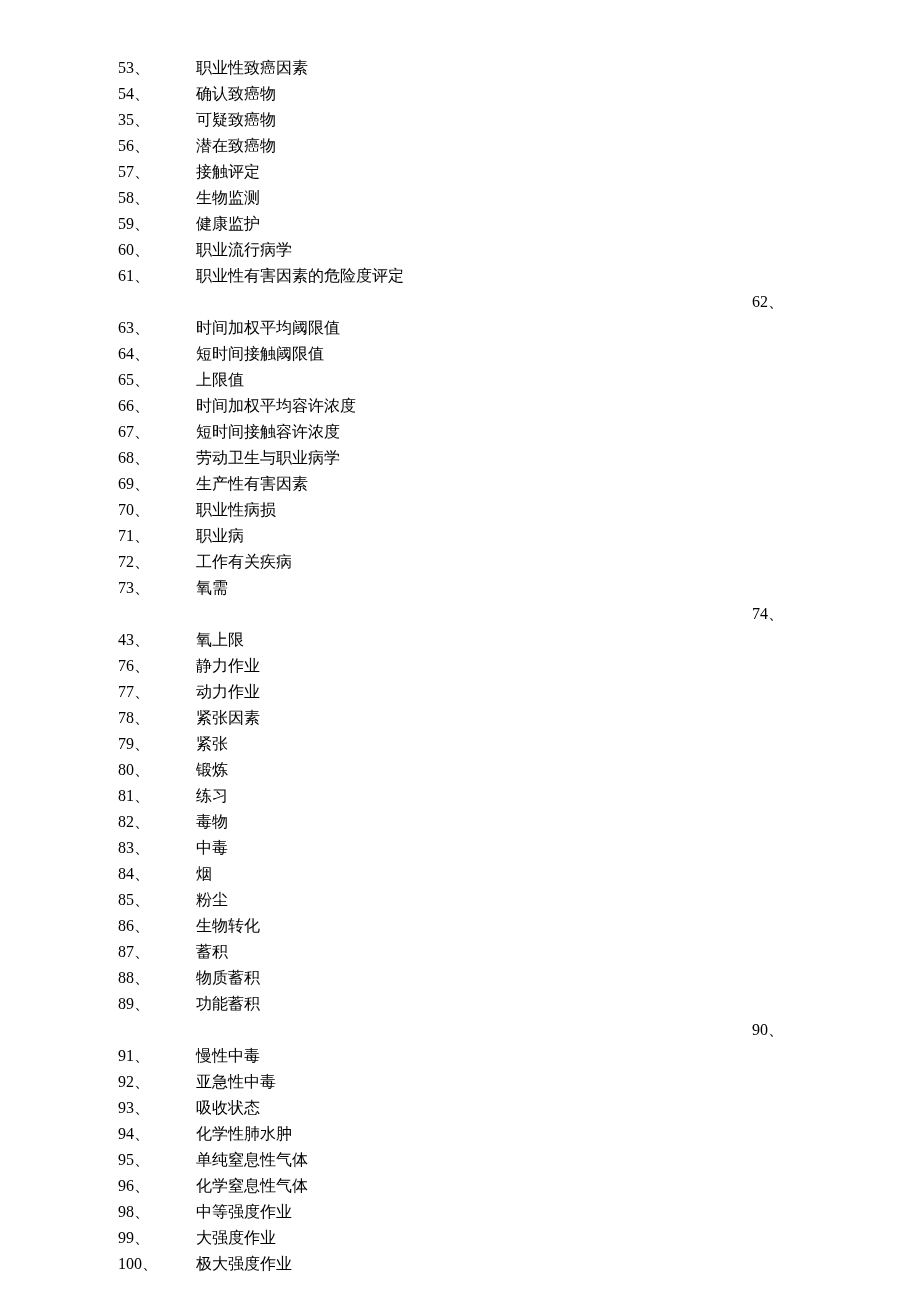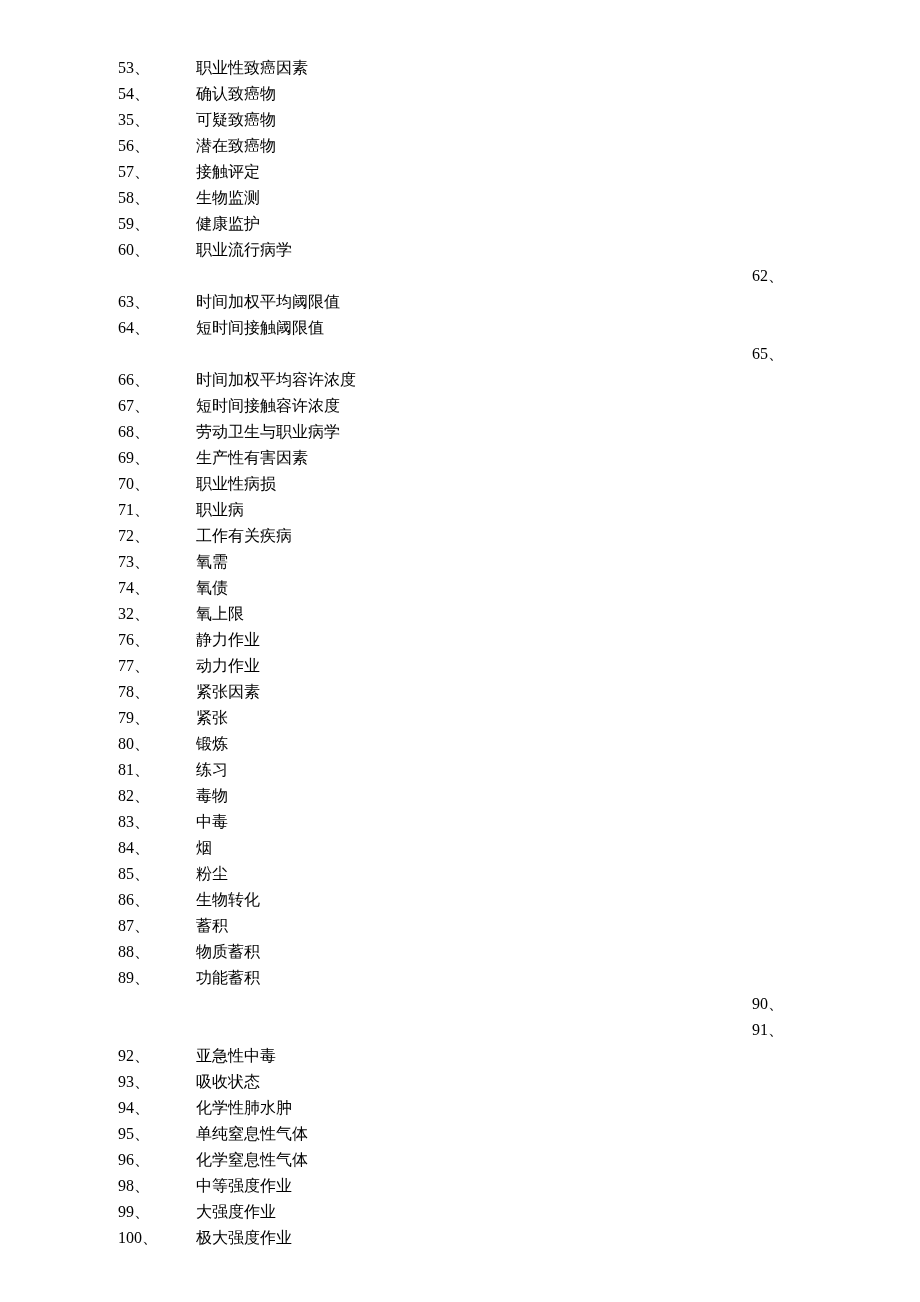--- a/index.html
+++ b/index.html
@@ -58,32 +58,37 @@
     </div>
     <div class="list-item">
       <span class="item-number">59、</span>
       <span class="item-text">健康监护</span>
     </div>
     <div class="list-item">
       <span class="item-number">60、</span>
       <span class="item-text">职业流行病学</span>
     </div>
     <div class="list-item">
+      <span class="item-number">61、</span>
+      <span class="item-text">职业性有害因素的危险度评定</span>
+    </div>
+    <div class="list-item">
       <span class="item-number">62、</span>
     </div>
     <div class="list-item">
       <span class="item-number">63、</span>
       <span class="item-text">时间加权平均阈限值</span>
     </div>
     <div class="list-item">
       <span class="item-number">64、</span>
       <span class="item-text">短时间接触阈限值</span>
     </div>
     <div class="list-item">
       <span class="item-number">65、</span>
+      <span class="item-text">上限值</span>
     </div>
     <div class="list-item">
       <span class="item-number">66、</span>
       <span class="item-text">时间加权平均容许浓度</span>
     </div>
     <div class="list-item">
       <span class="item-number">67、</span>
       <span class="item-text">短时间接触容许浓度</span>
     </div>
     <div class="list-item">
@@ -105,24 +110,23 @@
     <div class="list-item">
       <span class="item-number">72、</span>
       <span class="item-text">工作有关疾病</span>
     </div>
     <div class="list-item">
       <span class="item-number">73、</span>
       <span class="item-text">氧需</span>
     </div>
     <div class="list-item">
       <span class="item-number">74、</span>
-      <span class="item-text">氧债</span>
-    </div>
-    <div class="list-item">
-      <span class="item-number">32、</span>
+    </div>
+    <div class="list-item">
+      <span class="item-number">43、</span>
       <span class="item-text">氧上限</span>
     </div>
     <div class="list-item">
       <span class="item-number">76、</span>
       <span class="item-text">静力作业</span>
     </div>
     <div class="list-item">
       <span class="item-number">77、</span>
       <span class="item-text">动力作业</span>
     </div>
@@ -172,20 +176,21 @@
     </div>
     <div class="list-item">
       <span class="item-number">89、</span>
       <span class="item-text">功能蓄积</span>
     </div>
     <div class="list-item">
       <span class="item-number">90、</span>
     </div>
     <div class="list-item">
       <span class="item-number">91、</span>
+      <span class="item-text">慢性中毒</span>
     </div>
     <div class="list-item">
       <span class="item-number">92、</span>
       <span class="item-text">亚急性中毒</span>
     </div>
     <div class="list-item">
       <span class="item-number">93、</span>
       <span class="item-text">吸收状态</span>
     </div>
     <div class="list-item">

